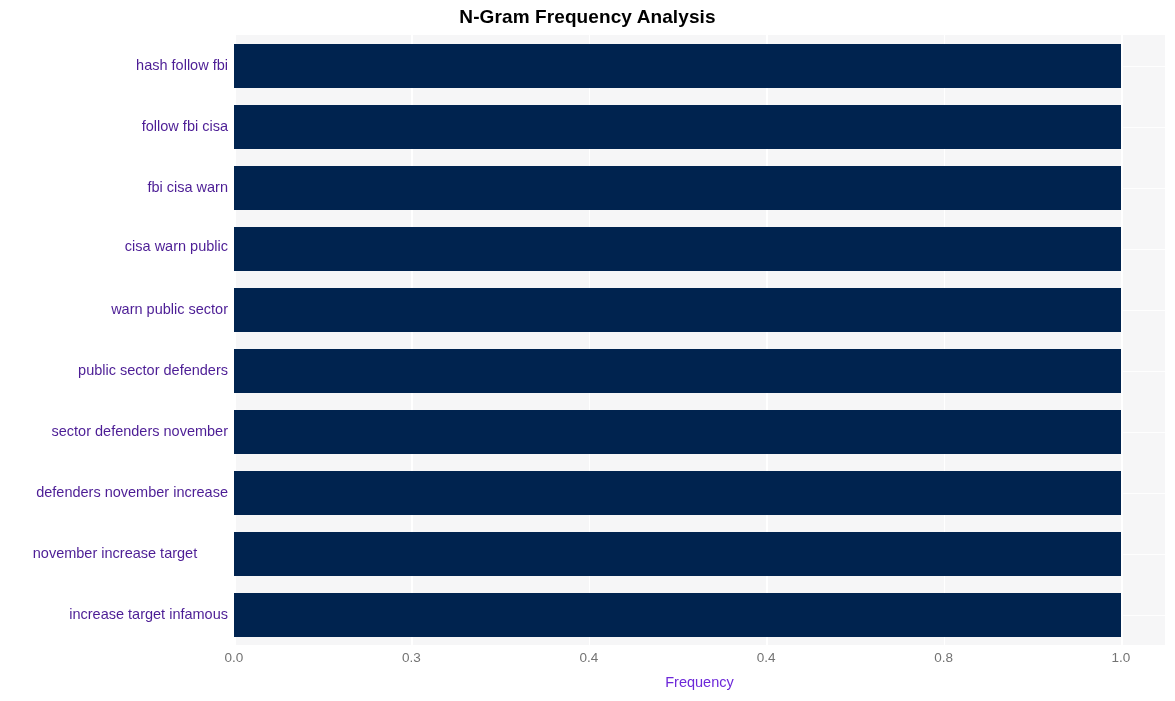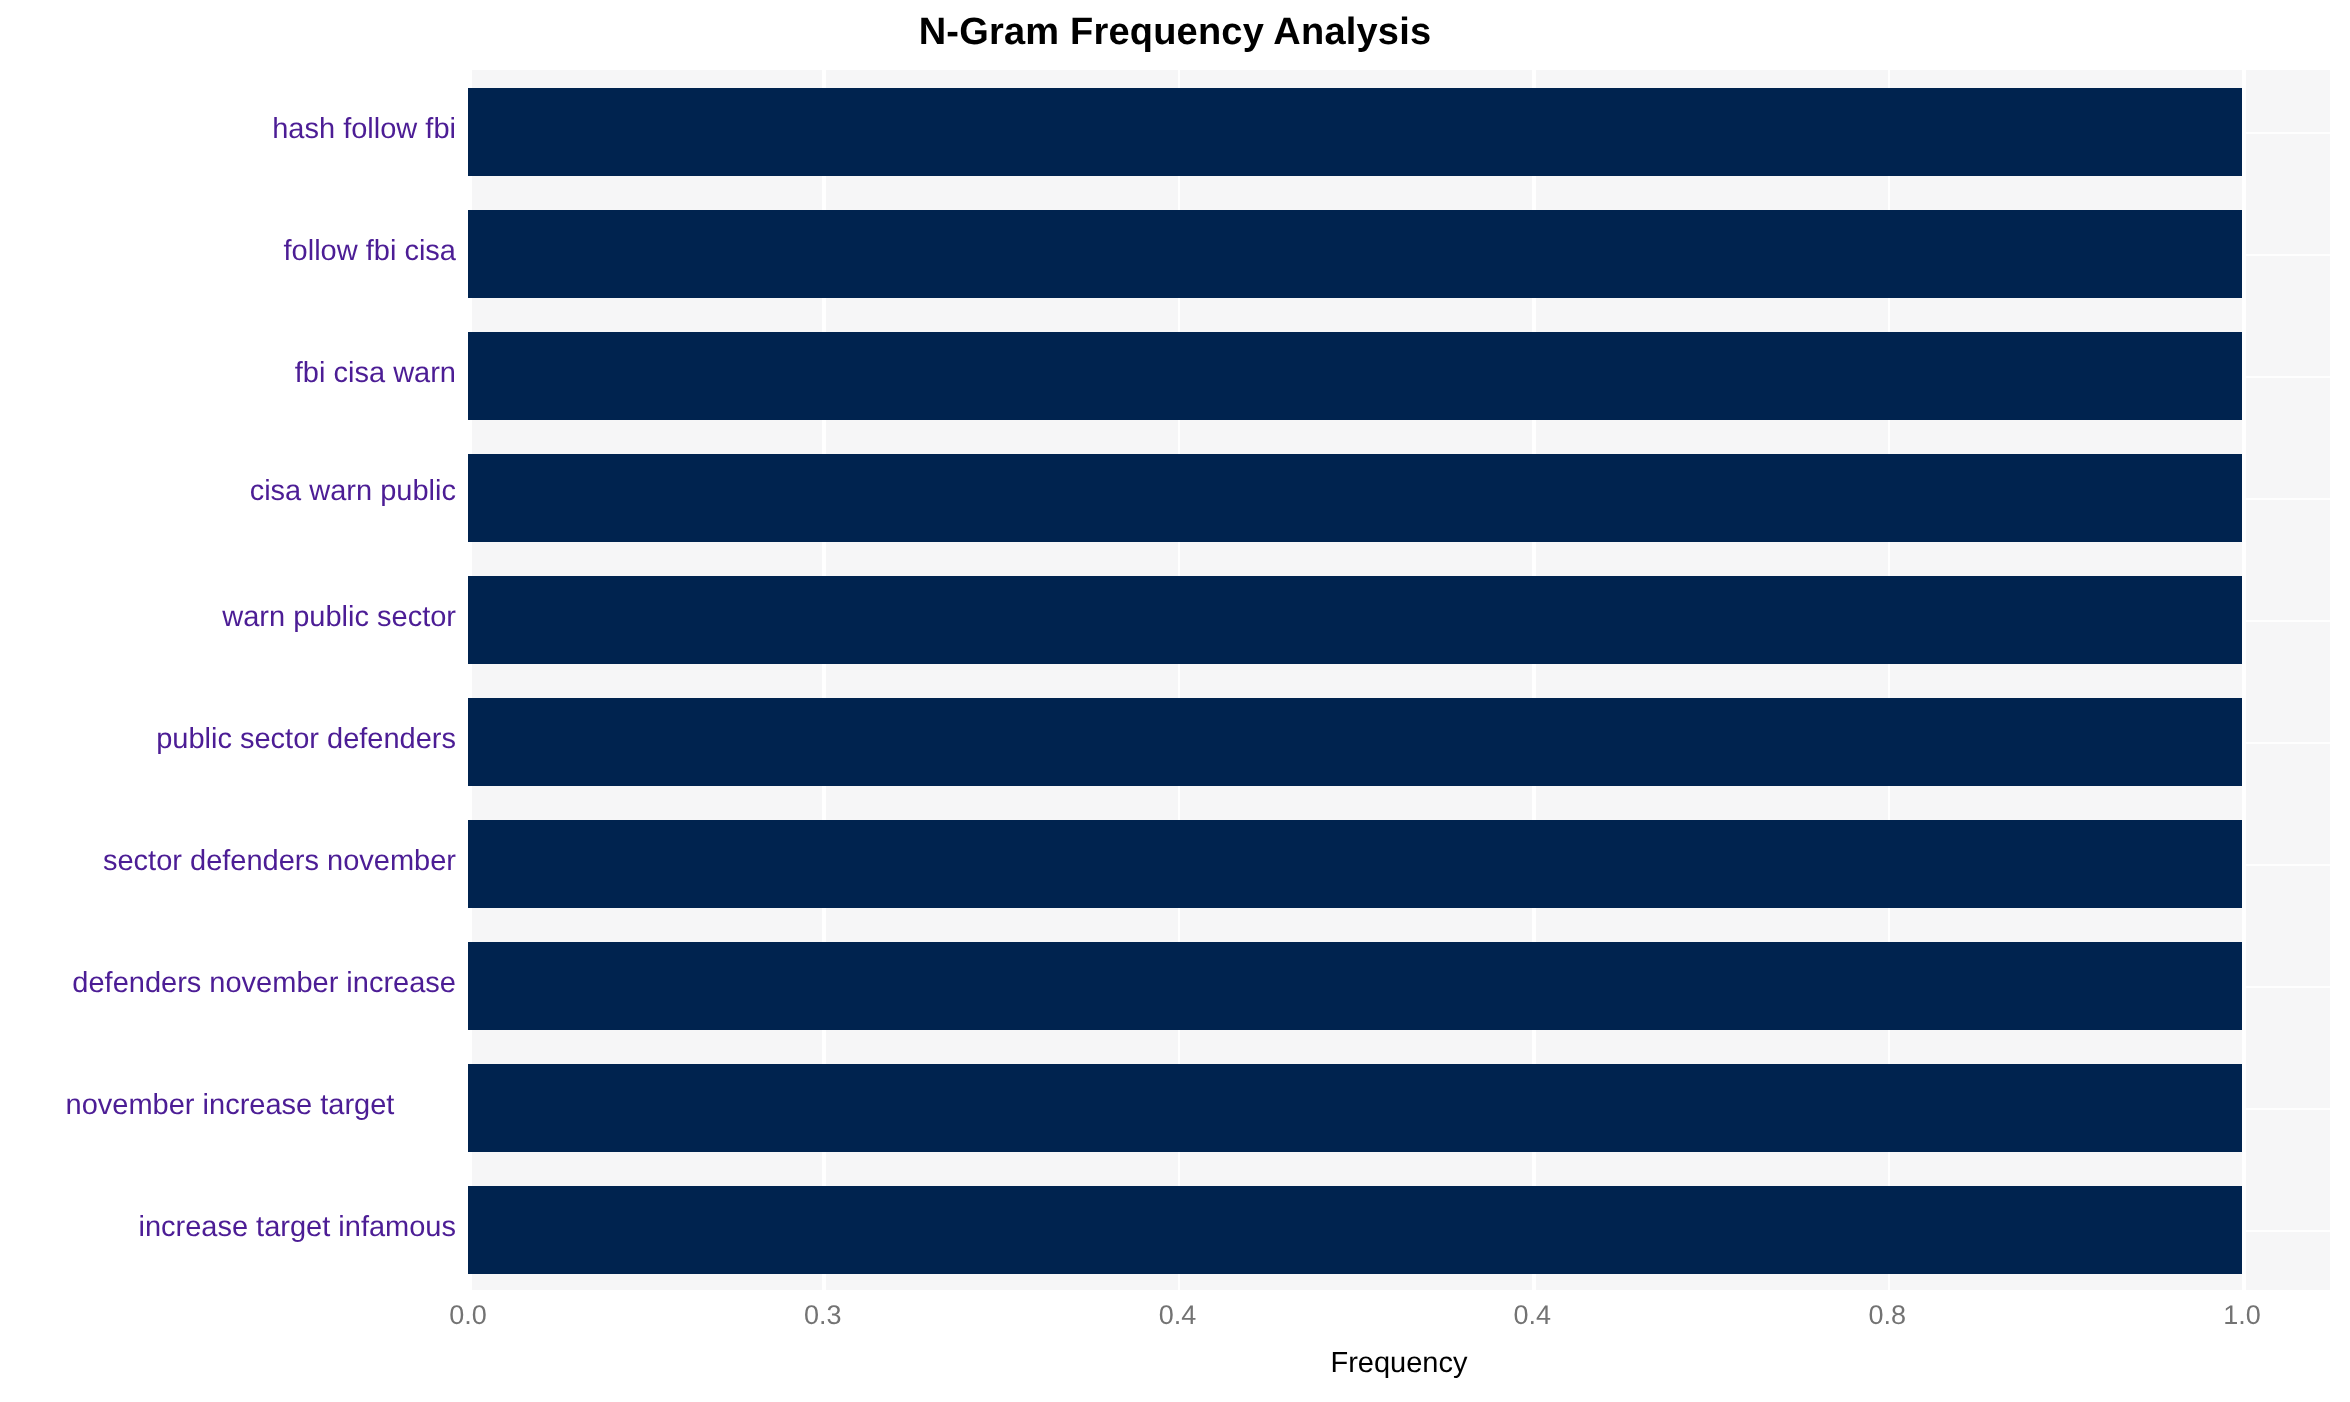--- a/index.html
+++ b/index.html
@@ -104,21 +104,21 @@
   }
 
   
   #xlabel {
     position: absolute;
     left: 234px;
     top: 674px;
     width: 931px;
     text-align: center;
     font-size: 14.5px;
-    color: #000000;
+    color: #6d28d9;
   }
 </style>
 </head>
 <body>
 
 <div id="figure">
 
   <div id="chart-title">N-Gram Frequency Analysis</div>
 
   <div id="plot-area">

